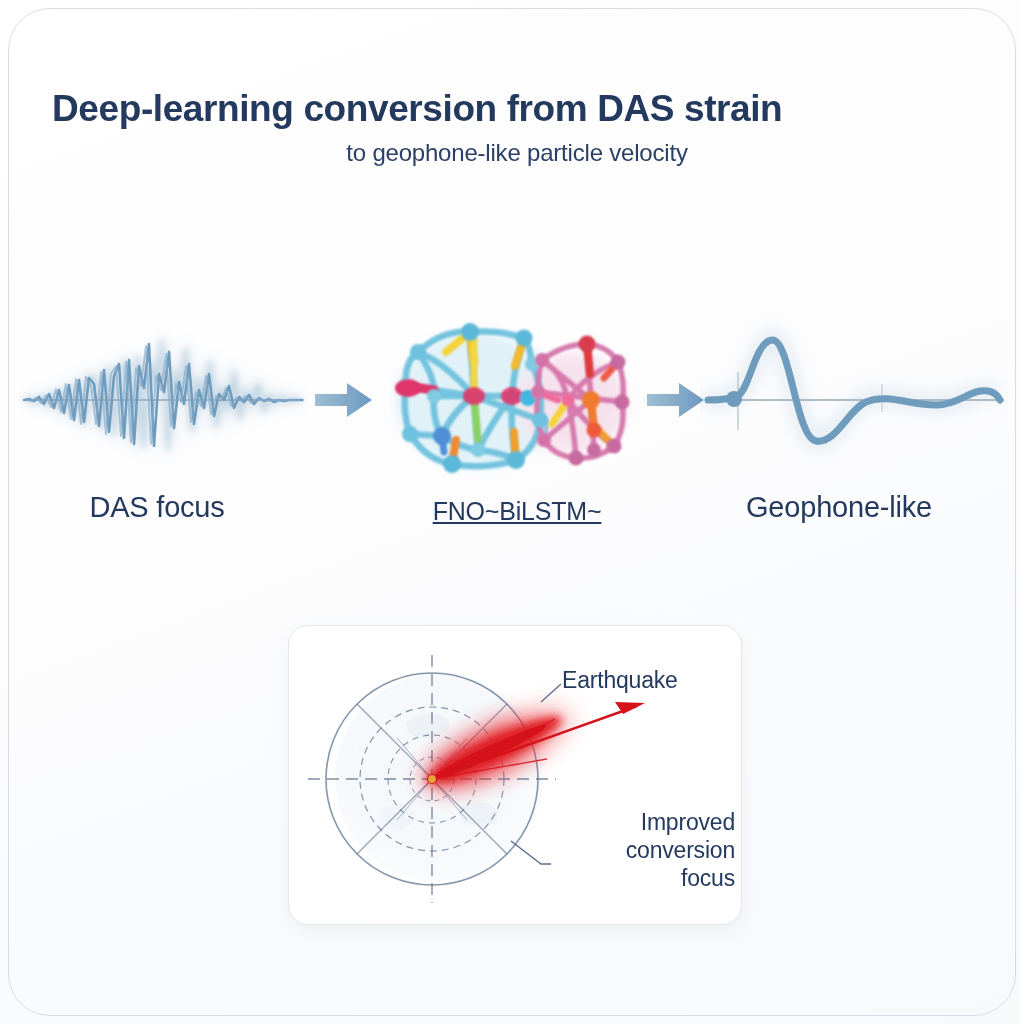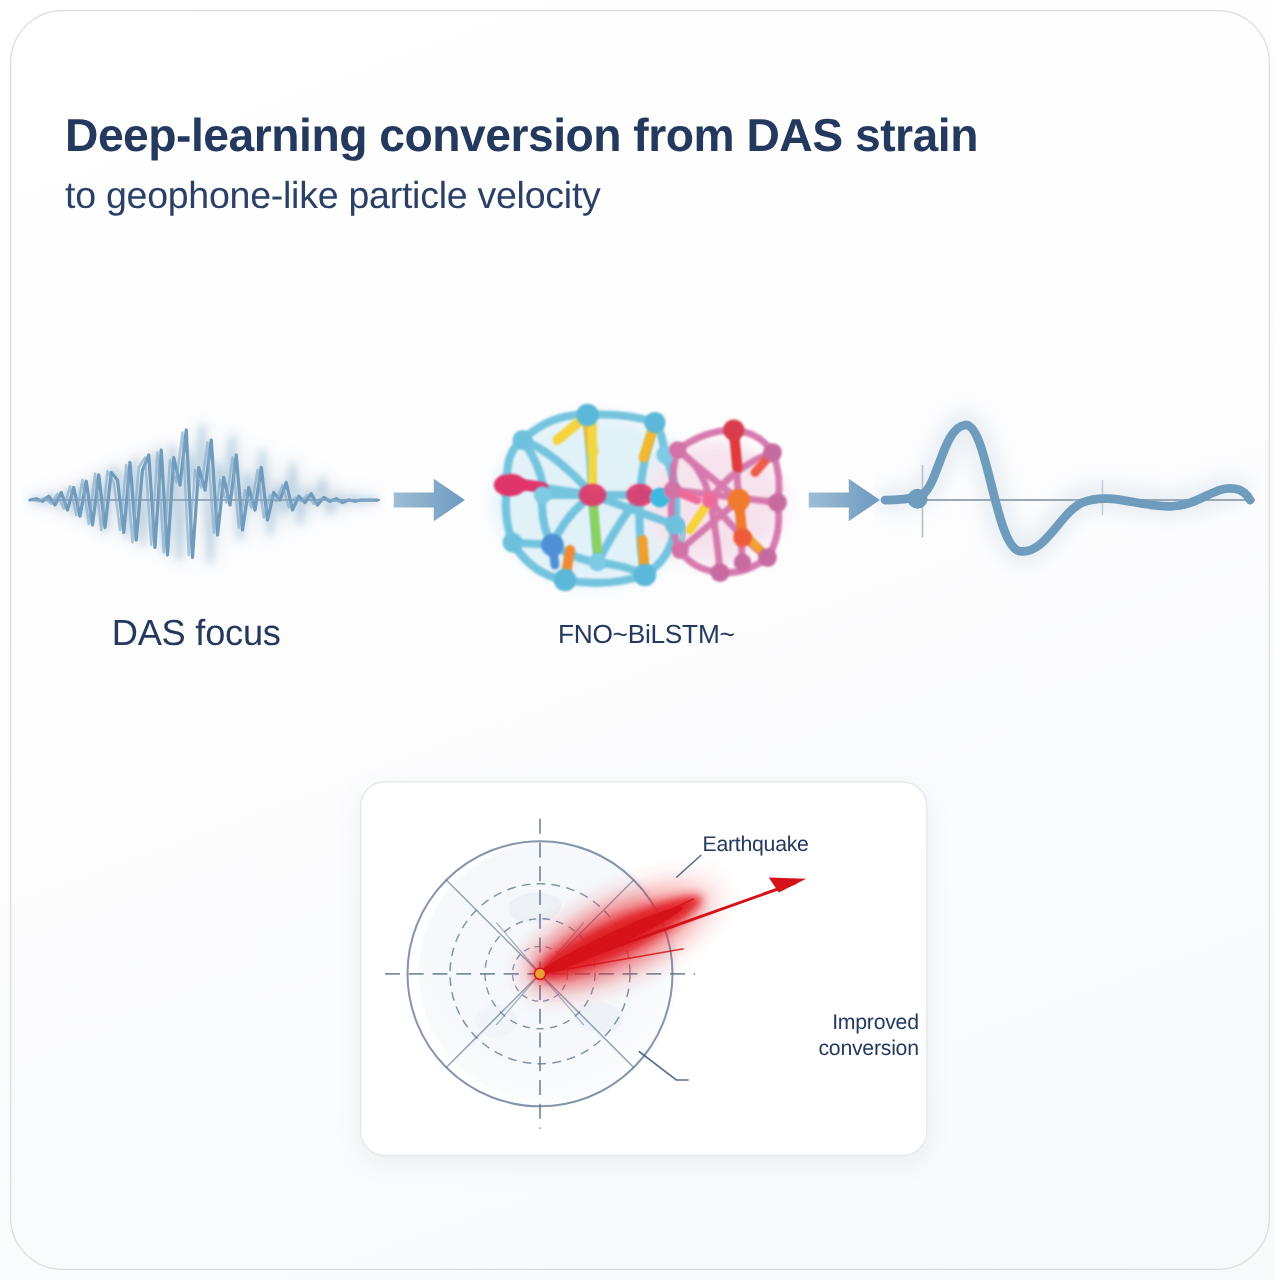--- a/index.html
+++ b/index.html
@@ -43,26 +43,26 @@
   .title-line-1 {
     font-size: 37px;
     font-weight: bold;
     color: #24395e;
     letter-spacing: -0.4px;
     line-height: 1.16;
     text-align: left;
     white-space: nowrap;
   }
   .title-line-2 {
-    font-size: 30px;
+    font-size: 24px;
     font-weight: normal;
     color: #2b4066;
     letter-spacing: -0.2px;
     line-height: 1.2;
-    text-align: left;
+    text-align: center;
     margin-top: 8px;
     white-space: nowrap;
   }
 
   
   .pipeline {
     position: absolute;
     left: 0;
     top: 300px;
     width: 1024px;
@@ -88,41 +88,41 @@
   
   .caption {
     position: absolute;
     color: #24395e;
     font-size: 29px;
     line-height: 1.28;
     text-align: center;
     letter-spacing: -0.2px;
   }
   .cap-das { left: 37px;  top: 489px; width: 240px; }
-  .cap-net { left: 397px; top: 495px; width: 240px; font-size: 21px; }
+  .cap-net { left: 397px; top: 495px; width: 240px; font-size: 25px; text-decoration: underline; }
   .cap-geo { left: 708px; top: 489px; width: 262px; }
 
   
   .beam-card {
     position: absolute;
     left: 288px;
     top: 625px;
     width: 454px;
     height: 300px;
     background: #ffffff;
     border: 1.5px solid #e3e7ec;
     border-radius: 20px;
     box-shadow: 0 6px 20px rgba(120,135,160,0.10);
     box-sizing: border-box;
     overflow: hidden;
   }
   .card-label {
     position: absolute;
     color: #24395e;
-    font-size: 17px;
+    font-size: 23px;
     line-height: 1.22;
     letter-spacing: -0.2px;
   }
   .label-eq    { left: 562px; top: 666px; width: 170px; }
   .label-focus { left: 560px; top: 808px; width: 175px; text-align: right; }
 
   svg { display: block; }
 </style>
 </head>
 <body>
@@ -330,20 +330,21 @@
     </div>
   </div>
 
   <div class="caption cap-das">DAS focus</div>
 
   <div class="caption cap-net">
     <div>FNO~BiLSTM~</div>
   </div>
 
   <div class="caption cap-geo">
+    <div>Geophone-like</div>
   </div>
 
   <div class="beam-card">
     <svg width="454" height="300" viewBox="0 0 454 300">
       <defs>
         <radialGradient id="globeG" cx="45%" cy="42%" r="58%">
           <stop offset="0%" stop-color="#eef3f8" stop-opacity="0.95"></stop>
           <stop offset="70%" stop-color="#e6edf4" stop-opacity="0.65"></stop>
           <stop offset="100%" stop-color="#dfe8f0" stop-opacity="0.25"></stop>
         </radialGradient>
@@ -413,15 +414,16 @@
         <path d="M252,76 L272,58"></path>
         <path d="M222,215 L252,238 L262,238"></path>
       </g>
     </svg>
   </div>
 
   <div class="card-label label-eq">Earthquake</div>
   <div class="card-label label-focus">
     <div>Improved</div>
     <div>conversion</div>
+    <div>focus</div>
   </div>
 
 </div>
 
 </body></html>

